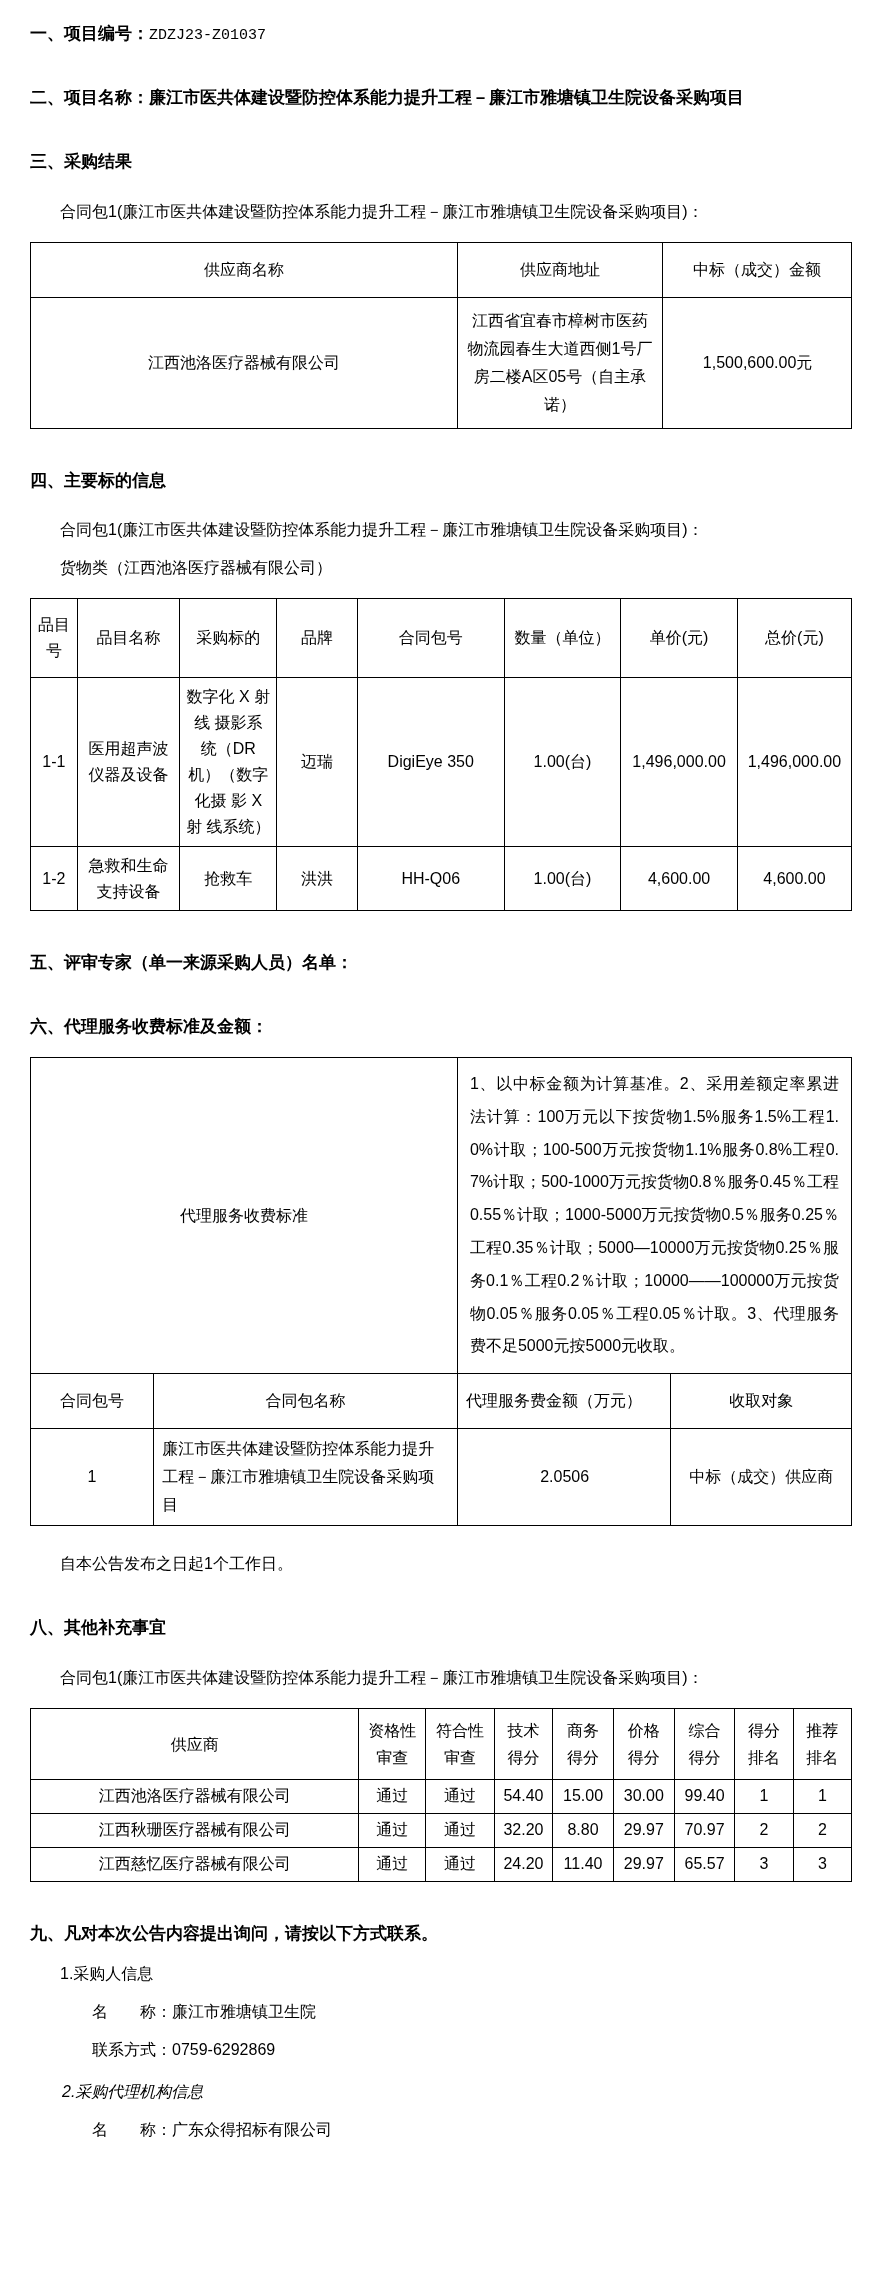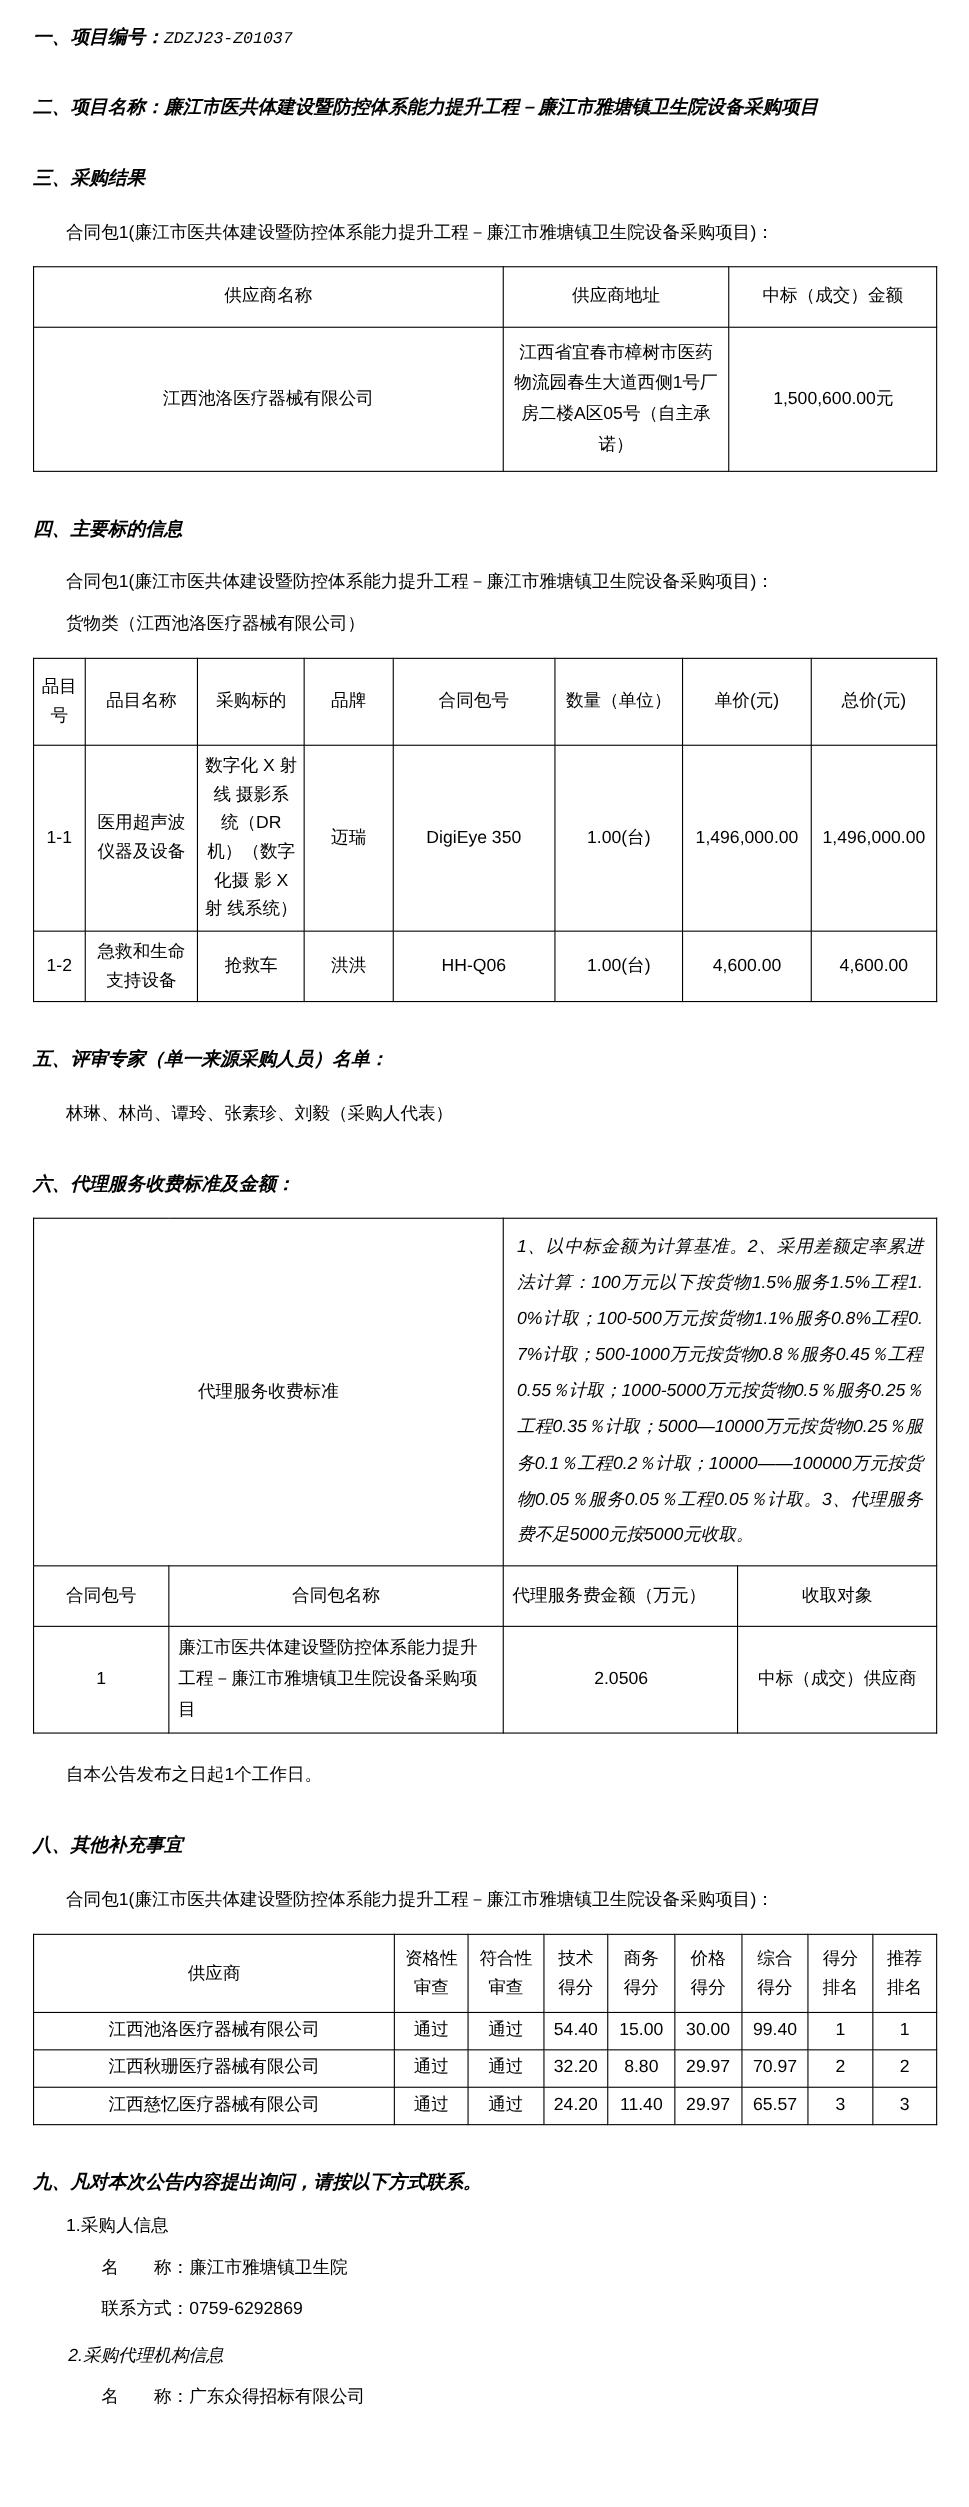--- a/index.html
+++ b/index.html
@@ -1,33 +1,33 @@
 <!DOCTYPE html>
 <html><head>
 <meta charset="utf-8">
 <style>
   html,body { margin:0; padding:0; background:#fff; color:#000; }
   body { font-family:"Liberation Sans","DejaVu Sans",sans-serif; font-size:16px; }
   .page { width:881px; min-height:2279px; box-sizing:border-box; padding:14px 29px 40px 30px; background:#fff; }
 
-  .sec-title { font-weight:bold; font-size:17px; margin:40px 0 0 0; line-height:1.4;font-style:italic; }
+  .sec-title { font-weight:bold; font-size:17px; margin:40px 0 0 0; line-height:1.4; }
   .first { margin-top:8px; }
   .para { margin:26px 0 0 30px; line-height:1.5; }
   .para-tight { margin:14px 0 0 30px; line-height:1.5; }
   .code { font-family:"Liberation Mono","DejaVu Sans Mono",monospace; font-weight:normal; font-size:15px; }
 
   table { border-collapse:collapse; width:100%; table-layout:fixed; margin-top:18px; }
   th, td { border:1px solid #000; padding:6px 8px; font-weight:normal; font-size:16px; line-height:1.75; word-break:break-all; text-align:center; vertical-align:middle; }
   th { padding-top:13px; padding-bottom:13px; }
 
   .t-subject td, .t-subject th { line-height:1.62; padding-left:5px; padding-right:5px; }
   .num { text-align:center; padding-right:7px; }
   .left { text-align:left; }
 
-  .fee-text { text-align:justify; line-height:2.05; padding:10px 12px;font-style:italic; }
+  .fee-text { text-align:justify; line-height:2.05; padding:10px 12px; }
   .fee-label { text-align:center; }
 
   .t-eval th { padding-top:8px; padding-bottom:8px; line-height:1.7; }
   .t-eval td { padding-top:2px; padding-bottom:2px; line-height:1.8; }
 
   .contact-block { margin:16px 0 0 30px; line-height:1.5; }
   .contact-line { margin:14px 0 0 62px; line-height:1.5; }
   .sec9-sub { margin:18px 0 0 32px; line-height:1.5;font-style:italic; }
 </style>
 </head>
@@ -109,21 +109,20 @@
       <td>洪洪</td>
       <td>HH-Q06</td>
       <td>1.00(台)</td>
       <td class="num">4,600.00</td>
       <td class="num">4,600.00</td>
     </tr>
   </tbody>
     </table>
 
   <div class="sec-title">五、评审专家（单一来源采购人员）名单：</div>
-  <div class="para">林琳、林尚、谭玲、张素珍、刘毅（采购人代表）</div>
 
   <div class="sec-title">六、代理服务收费标准及金额：</div>
 
   <table class="t-fee">
     <colgroup>
         <col style="width:15%">
         <col style="width:37%">
         <col style="width:26%">
         <col style="width:22%">
       </colgroup>

